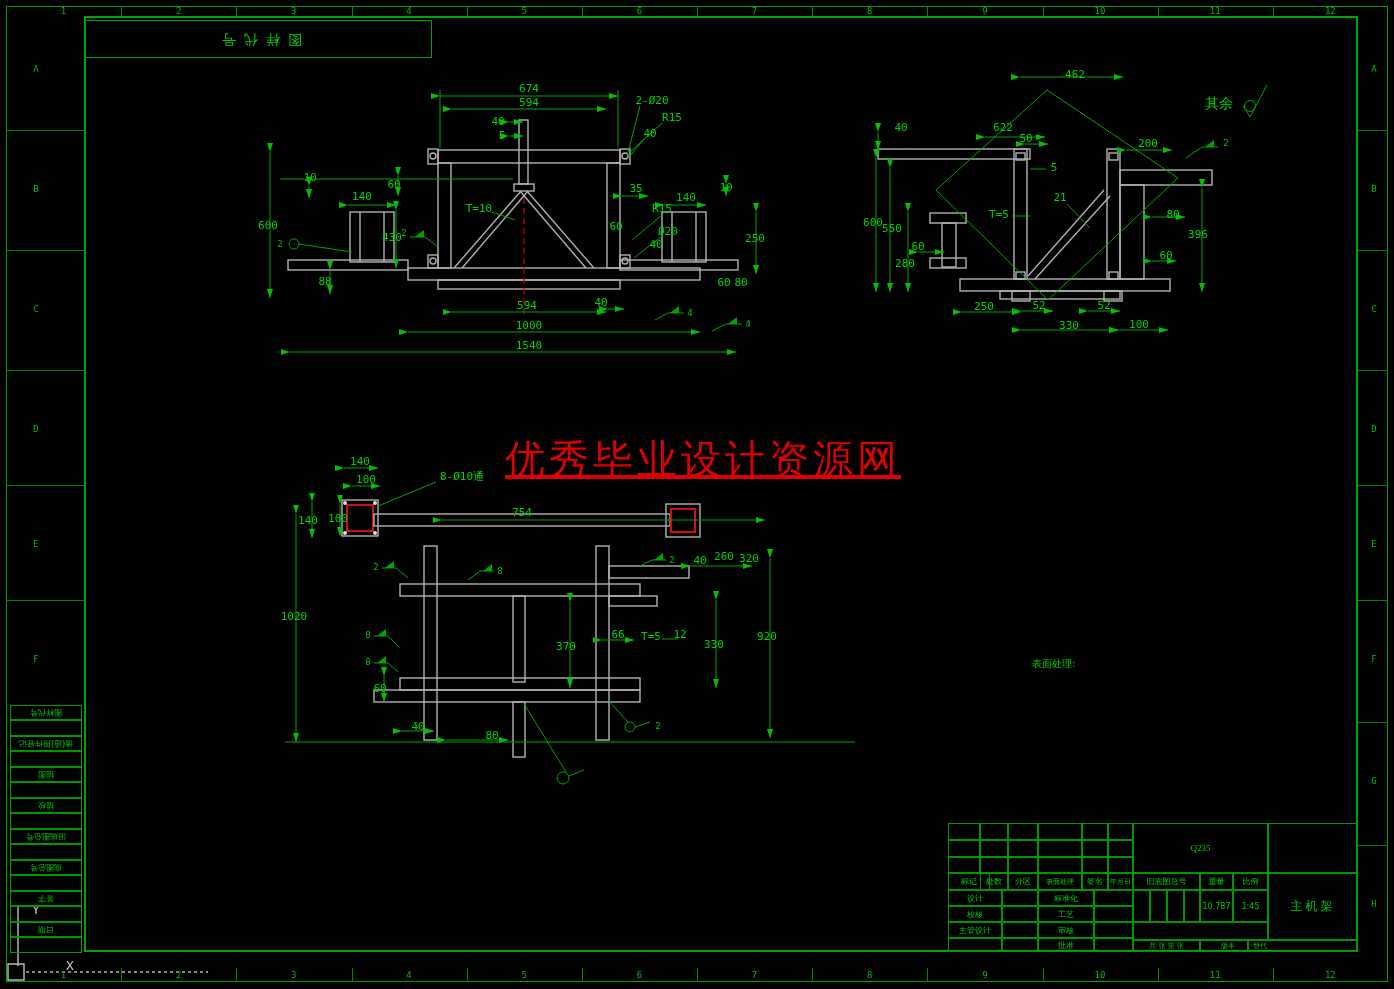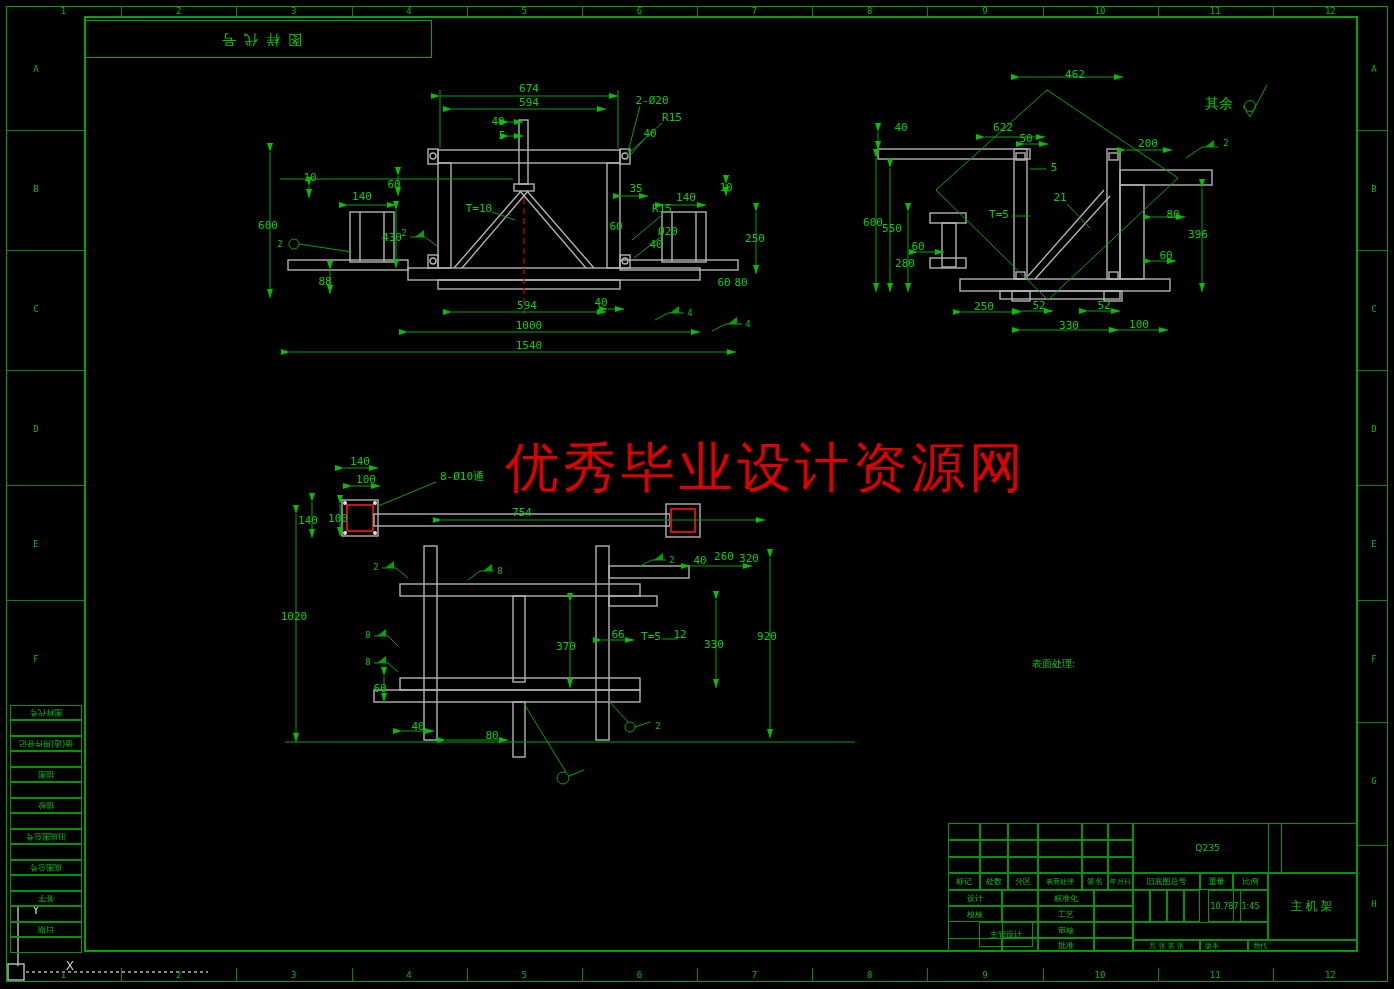--- a/index.html
+++ b/index.html
@@ -339,21 +339,21 @@
 
     <g>
       <line class="ucs" x1="18" y1="905" x2="18" y2="966"></line>
       <text class="ucst" x="32" y="914">Y</text>
       <rect class="ucs" x="8" y="964" width="16" height="16"></rect>
       <line class="ucs" x1="26" y1="972" x2="208" y2="972" stroke-dasharray="3 3"></line>
       <text class="ucst" x="66" y="970">X</text>
     </g>
   </svg>
 
-  <div class="wm" style="left:505px;top:432px;font-size:54px;letter-spacing:4px;">优秀毕业设计资源网</div>
+  <div class="wm" style="left:505px;top:432px;font-size:40px;letter-spacing:4px;text-decoration:underline;">优秀毕业设计资源网</div>
 
   <div class="notes" style="left:1032px;top:658px;">
     <div>表面处理:</div>
   </div>
 
   <div>
     <div class="frame" style="left:948px;top:823px;width:410px;height:129px;"></div>
     <div id="tb-blankgrid">
         <div class="cell" style="left:948px;top:823px;width:32px;height:17px;"></div>
         <div class="cell" style="left:980px;top:823px;width:28px;height:17px;"></div>
@@ -368,59 +368,59 @@
         <div class="cell" style="left:1082px;top:840px;width:26px;height:17px;"></div>
         <div class="cell" style="left:1108px;top:840px;width:25px;height:17px;"></div>
         <div class="cell" style="left:948px;top:857px;width:32px;height:16px;"></div>
         <div class="cell" style="left:980px;top:857px;width:28px;height:16px;"></div>
         <div class="cell" style="left:1008px;top:857px;width:30px;height:16px;"></div>
         <div class="cell" style="left:1038px;top:857px;width:44px;height:16px;"></div>
         <div class="cell" style="left:1082px;top:857px;width:26px;height:16px;"></div>
         <div class="cell" style="left:1108px;top:857px;width:25px;height:16px;"></div>
       </div>
 
-    <div class="cell" style="left:948px;top:873px;width:32px;height:17px;">标记</div>
+    <div class="cell" style="left:948px;top:873px;width:42px;height:17px;">标记</div>
     <div class="cell" style="left:980px;top:873px;width:28px;height:17px;">处数</div>
     <div class="cell" style="left:1008px;top:873px;width:30px;height:17px;">分区</div>
     <div class="cell" style="left:1038px;top:873px;width:44px;height:17px;font-size:7px;">表面处理</div>
     <div class="cell" style="left:1082px;top:873px;width:26px;height:17px;">签名</div>
     <div class="cell" style="left:1108px;top:873px;width:25px;height:17px;font-size:7px;">年月日</div>
 
     <div class="cell" style="left:948px;top:890px;width:54px;height:16px;">设计</div>
     <div class="cell" style="left:1002px;top:890px;width:36px;height:16px;"></div>
     <div class="cell" style="left:1038px;top:890px;width:56px;height:16px;">标准化</div>
     <div class="cell" style="left:1094px;top:890px;width:39px;height:16px;"></div>
     <div class="cell" style="left:948px;top:906px;width:54px;height:16px;">校核</div>
     <div class="cell" style="left:1002px;top:906px;width:36px;height:16px;"></div>
     <div class="cell" style="left:1038px;top:906px;width:56px;height:16px;">工艺</div>
     <div class="cell" style="left:1094px;top:906px;width:39px;height:16px;"></div>
-    <div class="cell" style="left:948px;top:922px;width:54px;height:25px;margin-left:31px;">主管设计</div>
+    <div class="cell" style="left:948px;top:922px;width:54px;height:16px;">主管设计</div>
     <div class="cell" style="left:1002px;top:922px;width:36px;height:16px;"></div>
     <div class="cell" style="left:1038px;top:922px;width:56px;height:16px;">审核</div>
     <div class="cell" style="left:1094px;top:922px;width:39px;height:16px;"></div>
     <div class="cell" style="left:948px;top:938px;width:54px;height:14px;"></div>
     <div class="cell" style="left:1002px;top:938px;width:36px;height:14px;"></div>
     <div class="cell" style="left:1038px;top:938px;width:56px;height:14px;">批准</div>
     <div class="cell" style="left:1094px;top:938px;width:39px;height:14px;"></div>
 
-    <div class="cell" style="left:1133px;top:823px;width:149px;height:50px;font-size:9px;">Q235</div>
+    <div class="cell" style="left:1133px;top:823px;width:135px;height:50px;font-size:9px;font-family:Liberation Serif, serif;">Q235</div>
     <div class="cell" style="left:1268px;top:823px;width:90px;height:50px;"></div>
     <div class="cell" style="left:1133px;top:873px;width:67px;height:17px;">旧底图总号</div>
     <div class="cell" style="left:1200px;top:873px;width:33px;height:17px;">重量</div>
     <div class="cell" style="left:1233px;top:873px;width:35px;height:17px;">比例</div>
     <div class="cell" style="left:1133px;top:890px;width:17px;height:32px;"></div>
     <div class="cell" style="left:1150px;top:890px;width:17px;height:32px;"></div>
     <div class="cell" style="left:1167px;top:890px;width:17px;height:32px;"></div>
     <div class="cell" style="left:1184px;top:890px;width:16px;height:32px;"></div>
-    <div class="cell" style="left:1200px;top:890px;width:33px;height:32px;margin-left:8px;">10.787</div>
+    <div class="cell" style="left:1200px;top:890px;width:33px;height:32px;">10.787</div>
     <div class="cell" style="left:1233px;top:890px;width:35px;height:32px;">1:45</div>
     <div class="cell" style="left:1268px;top:873px;width:90px;height:67px;font-size:12px;letter-spacing:3px;">主机架</div>
     <div class="cell" style="left:1133px;top:922px;width:135px;height:18px;"></div>
     <div class="cell" style="left:1133px;top:940px;width:67px;height:12px;font-size:7px;">共 张 第 张</div>
-    <div class="cell" style="left:1200px;top:940px;width:48px;height:12px;font-size:7px;justify-content:flex-start;padding-left:4px;">版本</div>
+    <div class="cell" style="left:1200px;top:940px;width:48px;height:12px;font-size:7px;justify-content:flex-start;padding-left:20px;">版本</div>
     <div class="cell" style="left:1248px;top:940px;width:110px;height:12px;font-size:7px;justify-content:flex-start;padding-left:4px;">替代</div>
   </div>
 
 <div class="num" style="left:6px;top:6px;width:115px;">1</div>
     <div class="num" style="left:6px;top:970px;width:115px;">1</div>
     <div class="num" style="left:121.17px;top:6px;width:115px;">2</div>
     <div class="num" style="left:121.17px;top:970px;width:115px;">2</div>
     <div class="tick" style="left:121.17px;top:6px;width:1px;height:10px;"></div>
     <div class="tick" style="left:121.17px;top:968px;width:1px;height:14px;"></div>
     <div class="num" style="left:236.34px;top:6px;width:115px;">3</div>

